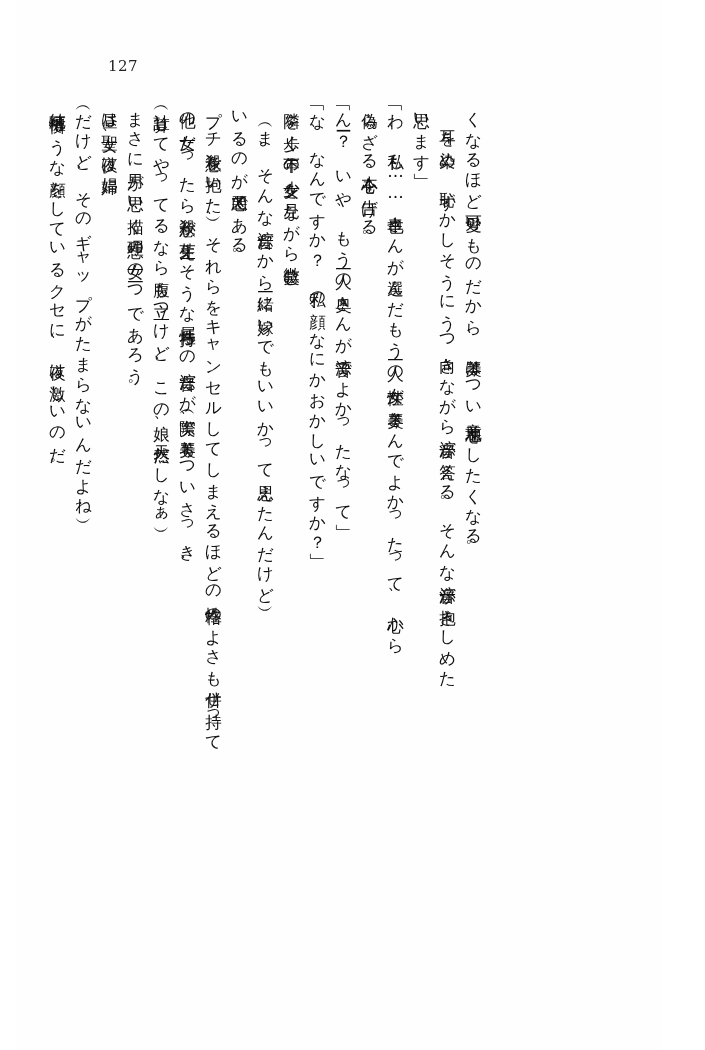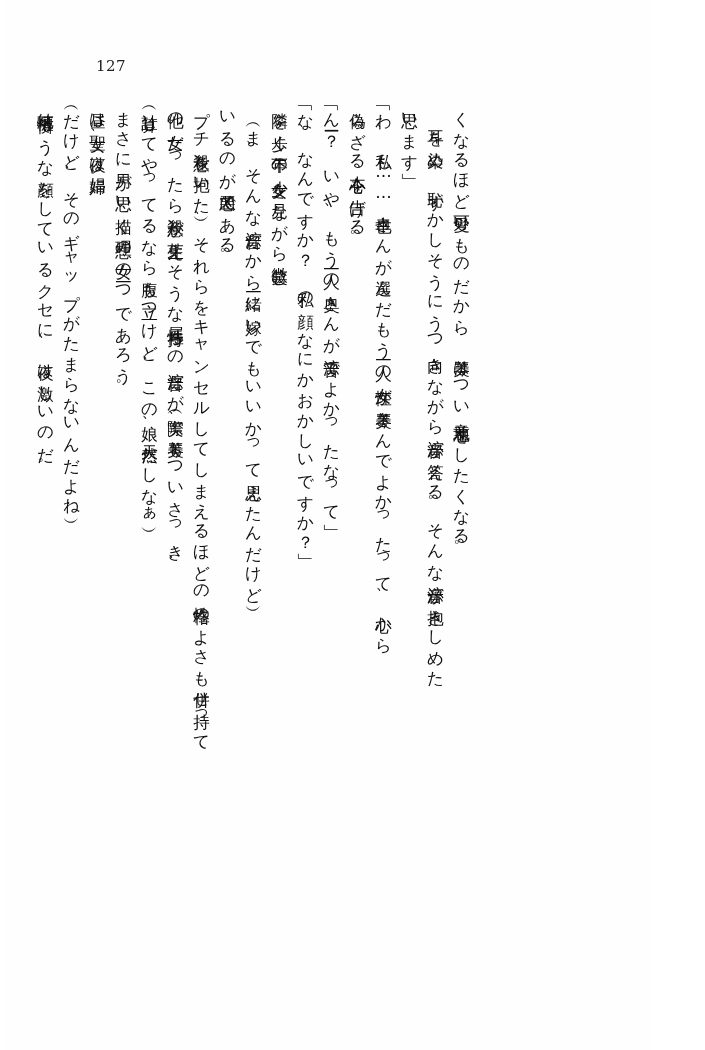--- a/index.html
+++ b/index.html
@@ -11,21 +11,21 @@
     height: 1050px;
     background: #ffffff;
     font-family: "DejaVu Serif", "Liberation Serif", serif;
     color: #1a1a1a;
     position: relative;
     overflow: hidden;
   }
 
   .page {
     position: absolute;
-    left: 4px;
+    left: 16px;
     top: 0;
     width: 646px;
     height: 1050px;
     background: #fefefe;
   }
 
   .page-number {
     position: absolute;
     left: 92px;
     top: 57px;

